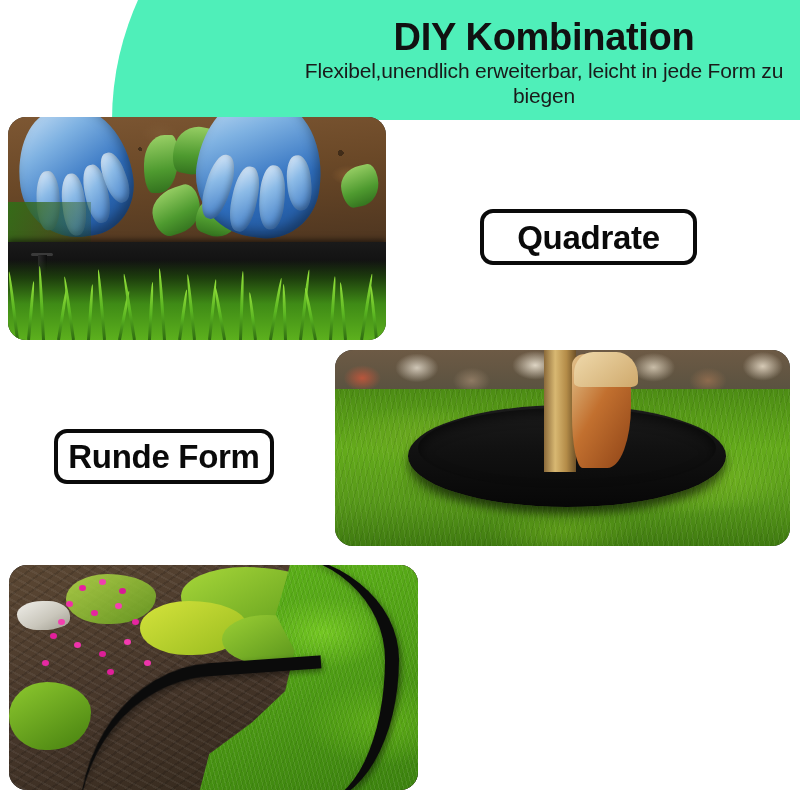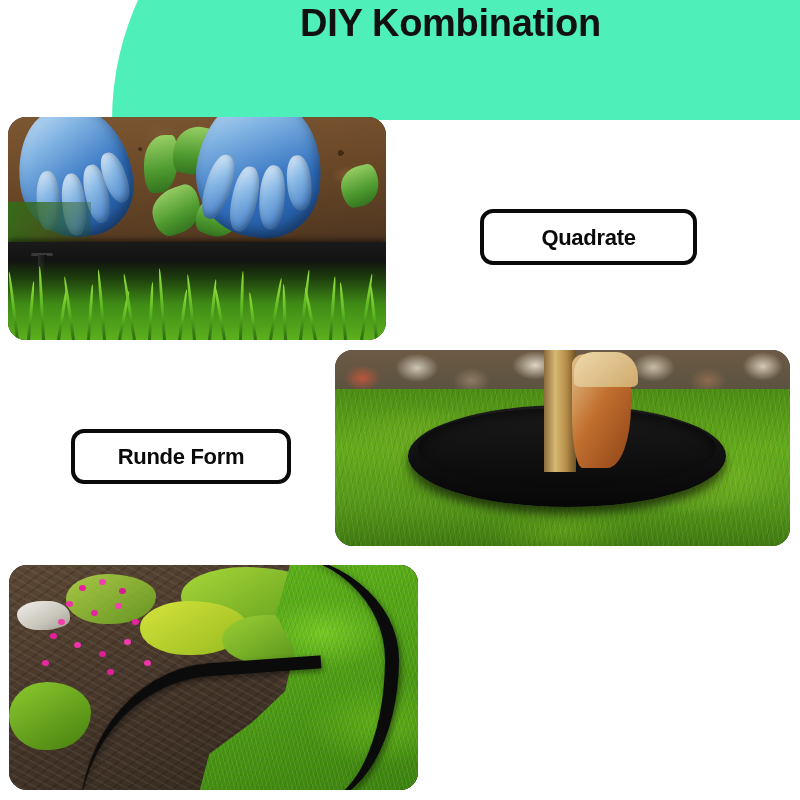--- a/index.html
+++ b/index.html
@@ -42,23 +42,23 @@
     left: 430px;
     top: -60px;
     width: 440px;
     height: 180px;
     background: #4fefb9;
     border-radius: 0 0 0 0;
   }
   .header-text {
     position: absolute;
     left: 300px;
-    top: 2px;
+    top: 16px;
     width: 488px;
-    text-align: left;
+    text-align: center;
   }
   .header-title {
     font-size: 38px;
     font-weight: bold;
     color: #111111;
     letter-spacing: -0.3px;
     line-height: 42px;
     white-space: nowrap;
   }
   .header-sub {
@@ -288,43 +288,44 @@
     position: absolute;
     background: #ffffff;
     border: 4px solid #0a0a0a;
     border-radius: 13px;
     display: flex;
     align-items: center;
     justify-content: center;
     box-sizing: border-box;
   }
   .label-text {
-    font-size: 22px;
+    font-size: 33px;
     font-weight: bold;
     color: #0a0a0a;
     letter-spacing: -0.3px;
     line-height: 33px;
     white-space: nowrap;
   }
   #label-quadrate { left: 480px; top: 209px; width: 217px; height: 56px; }
-  #label-runde    { left: 71px;  top: 429px; width: 220px; height: 55px; }
+  #label-runde    { left: 54px;  top: 429px; width: 220px; height: 55px; }
   #label-bogen    { left: 480px; top: 665px; width: 217px; height: 56px; }
 </style>
 </head>
 <body>
 
 <div id="page">
 
   <div class="header-band">
     <div class="header-blob"></div>
     <div class="header-blob2"></div>
   </div>
 
   <div class="header-text">
     <div class="header-title">DIY Kombination</div>
+    <div class="header-sub">Flexibel,unendlich erweiterbar, leicht in jede Form zu biegen</div>
   </div>
 
   <div class="photo" id="photo-plant">
     <div class="p1-soil">
       <div class="p1-soil-speck"></div>
     </div>
 
     <div class="p1-sprout" style="left:36%;top:8%;width:9%;height:26%;"></div>
     <div class="p1-sprout" style="left:44%;top:4%;width:11%;height:22%;transform:rotate(12deg);"></div>
     <div class="p1-sprout" style="left:38%;top:32%;width:13%;height:20%;transform:rotate(-18deg);"></div>

